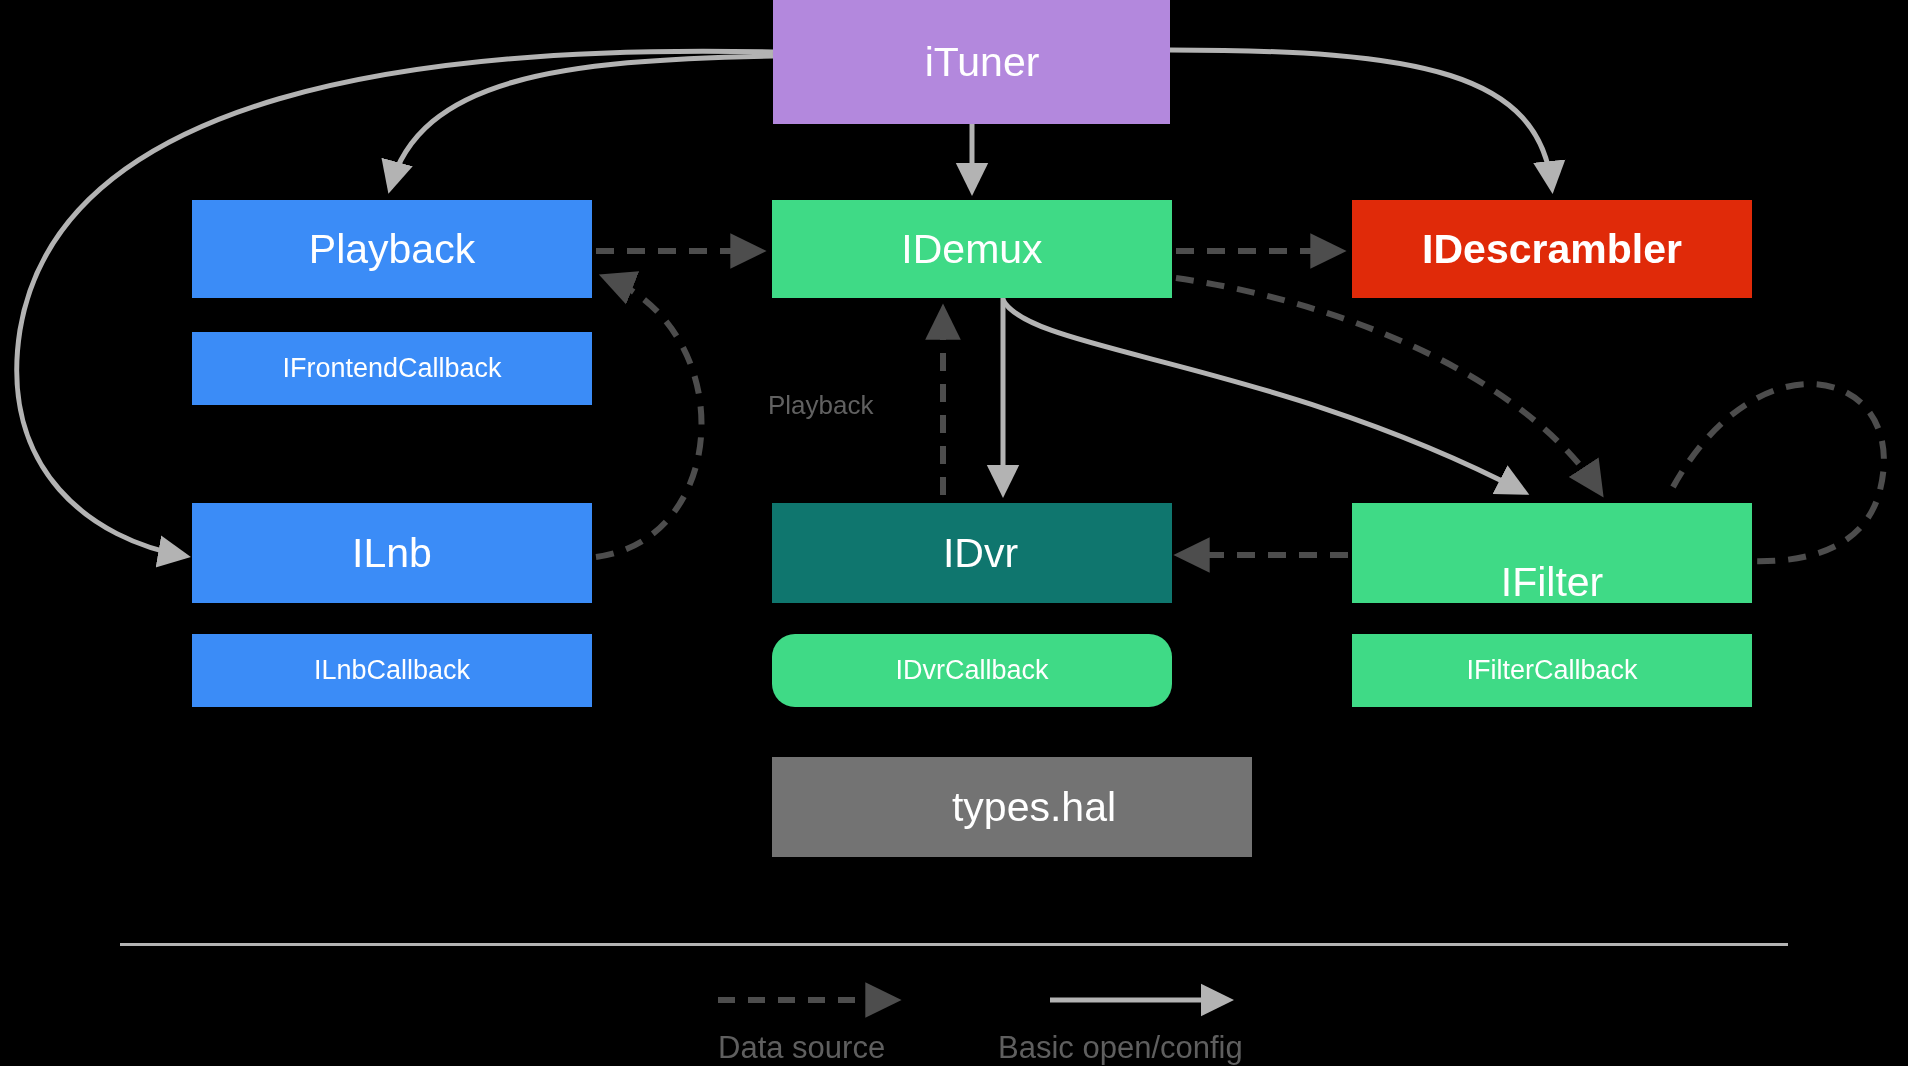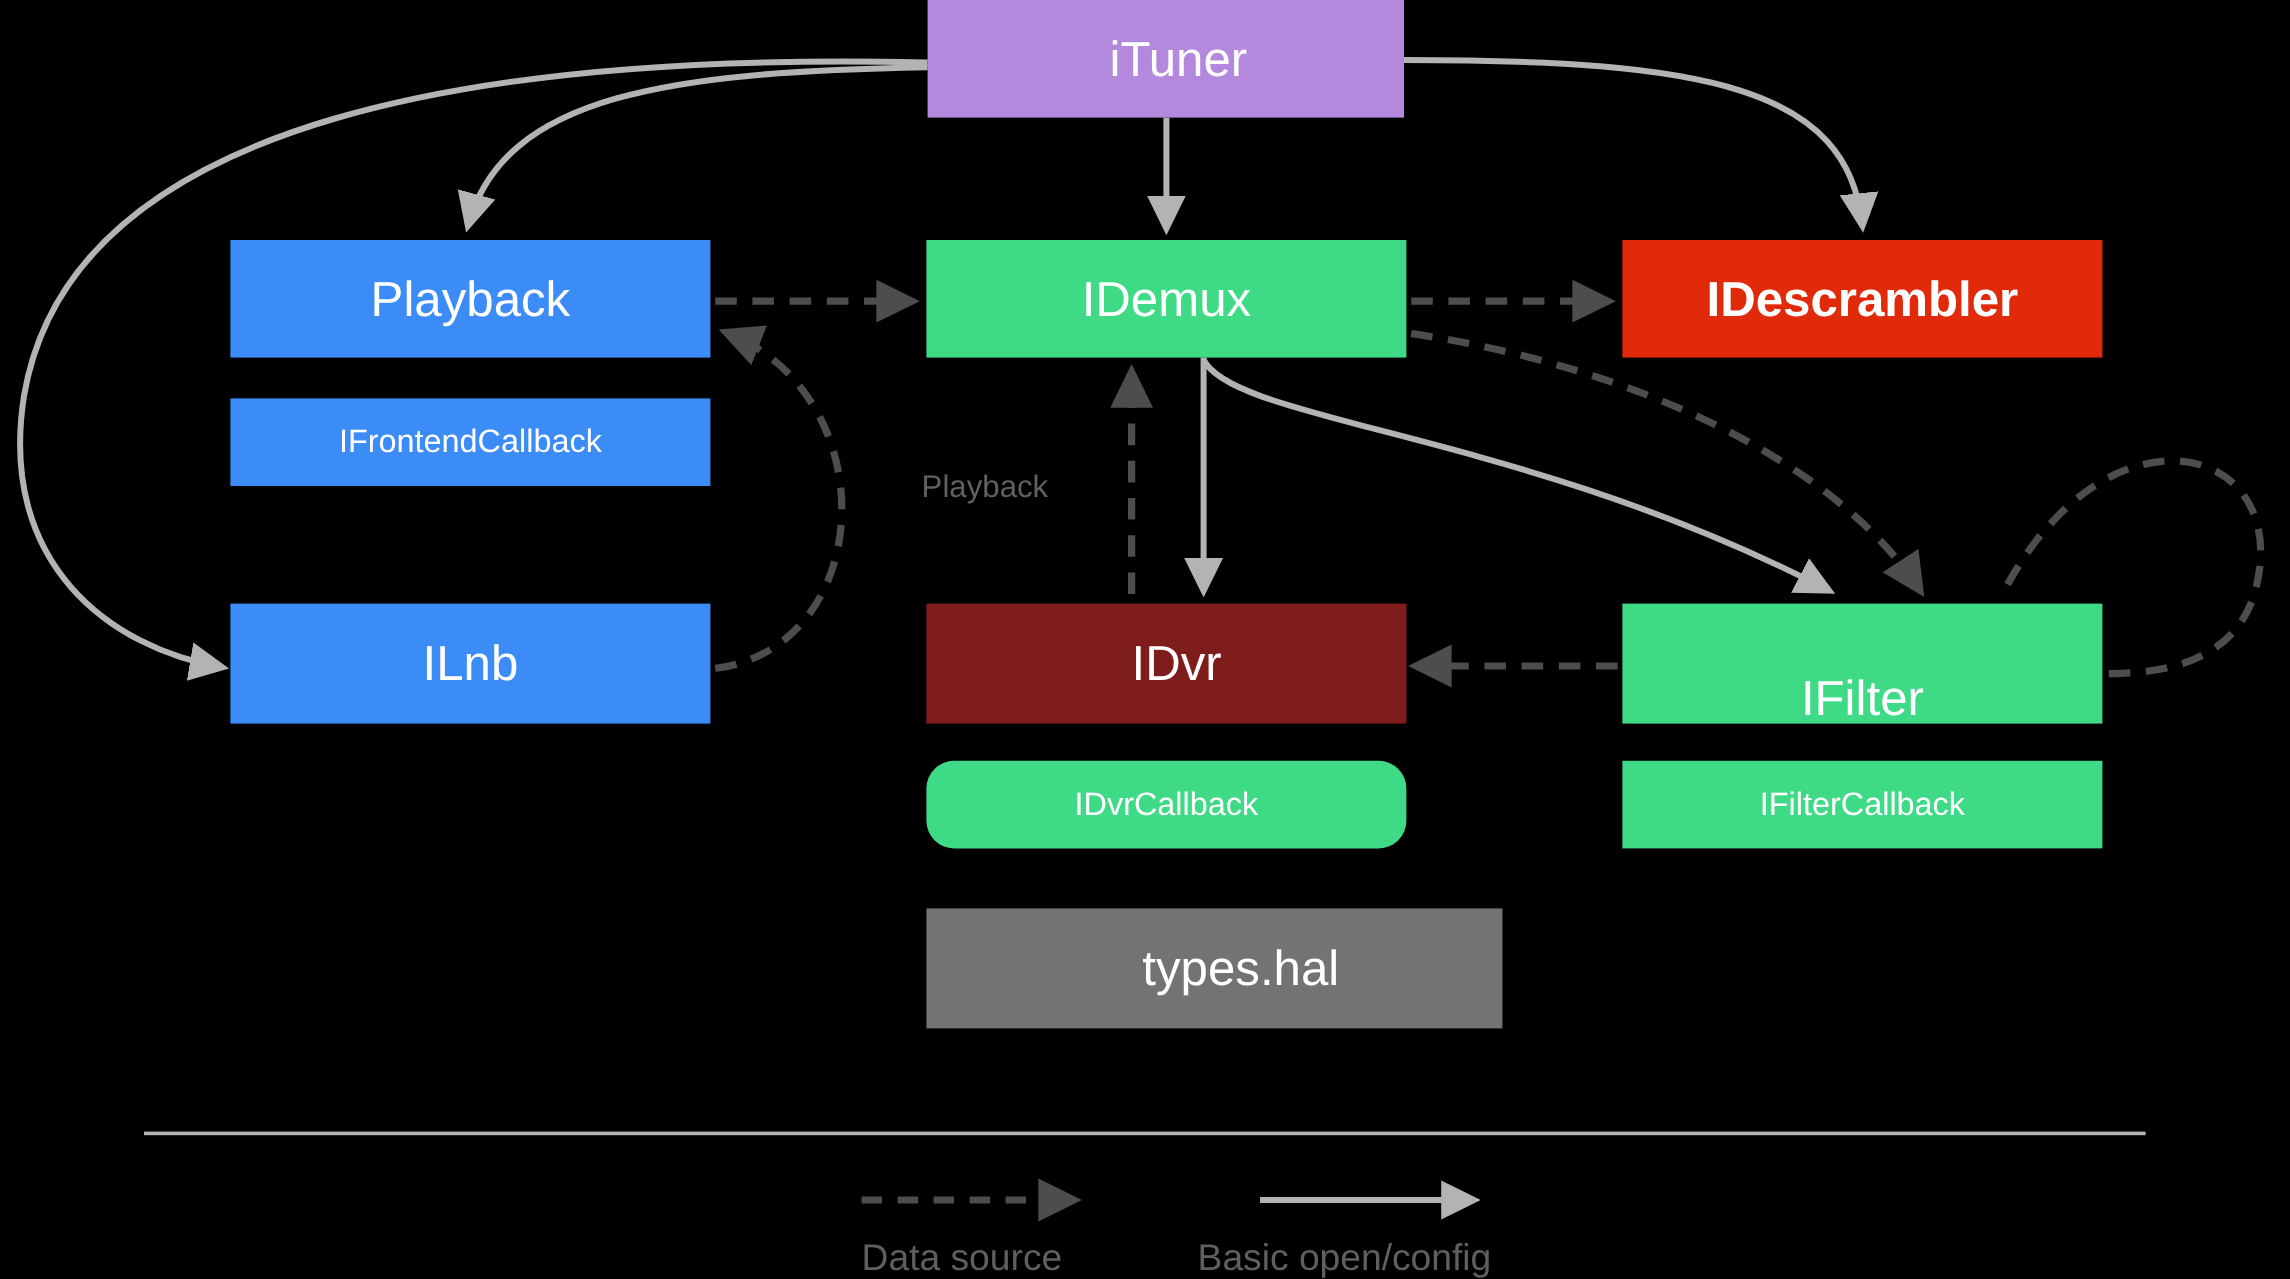--- a/index.html
+++ b/index.html
@@ -110,42 +110,45 @@
     </g>
 
     <g fill="none">
       <path d="M 718 1000 L 895 1000" stroke="#4d4d4d" stroke-width="6" stroke-dasharray="17 13" marker-end="url(#ah-dashed)"></path>
       <path d="M 1050 1000 L 1228 1000" stroke="#b3b3b3" stroke-width="5" marker-end="url(#ah-solid)"></path>
     </g>
   </svg>
 
   <div class="divider" style="left:120px; top:943px; width:1668px;"></div>
 
-  <div class="node node-main" style="left:773px; top:0px; width:397px; height:98px; background:#b388dd;padding-left:21px;">
+  <div class="node node-main" style="left:773px; top:0px; width:397px; height:124px; background:#b388dd;padding-left:21px;">
     <span>iTuner</span>
   </div>
 
   <div class="node node-main" style="left:192px; top:200px; width:400px; height:98px; background:#3b8cf7;">
     <span>Playback</span>
   </div>
 
   <div class="node node-sub" style="left:192px; top:332px; width:400px; height:73px; background:#3b8cf7;">
     <span>IFrontendCallback</span>
   </div>
 
   <div class="node node-main" style="left:192px; top:503px; width:400px; height:100px; background:#3b8cf7;">
     <span>ILnb</span>
   </div>
 
+  <div class="node node-sub" style="left:192px; top:634px; width:400px; height:73px; background:#3b8cf7;">
+    <span>ILnbCallback</span>
+  </div>
 
   <div class="node node-main" style="left:772px; top:200px; width:400px; height:98px; background:#3fda86;">
     <span>IDemux</span>
   </div>
 
-  <div class="node node-main" style="left:772px; top:503px; width:400px; height:100px; background:#7f1d1d;padding-left:17px;">
+  <div class="node node-main" style="left:772px; top:503px; width:400px; height:100px; background:#0f766e;padding-left:17px;">
     <span>IDvr</span>
   </div>
 
   <div class="node node-sub" style="left:772px; top:634px; width:400px; height:73px; background:#3fda86;border-radius:23px;">
     <span>IDvrCallback</span>
   </div>
 
   <div class="node node-main" style="left:772px; top:757px; width:480px; height:100px; background:#737373;padding-left:44px;">
     <span>types.hal</span>
   </div>

